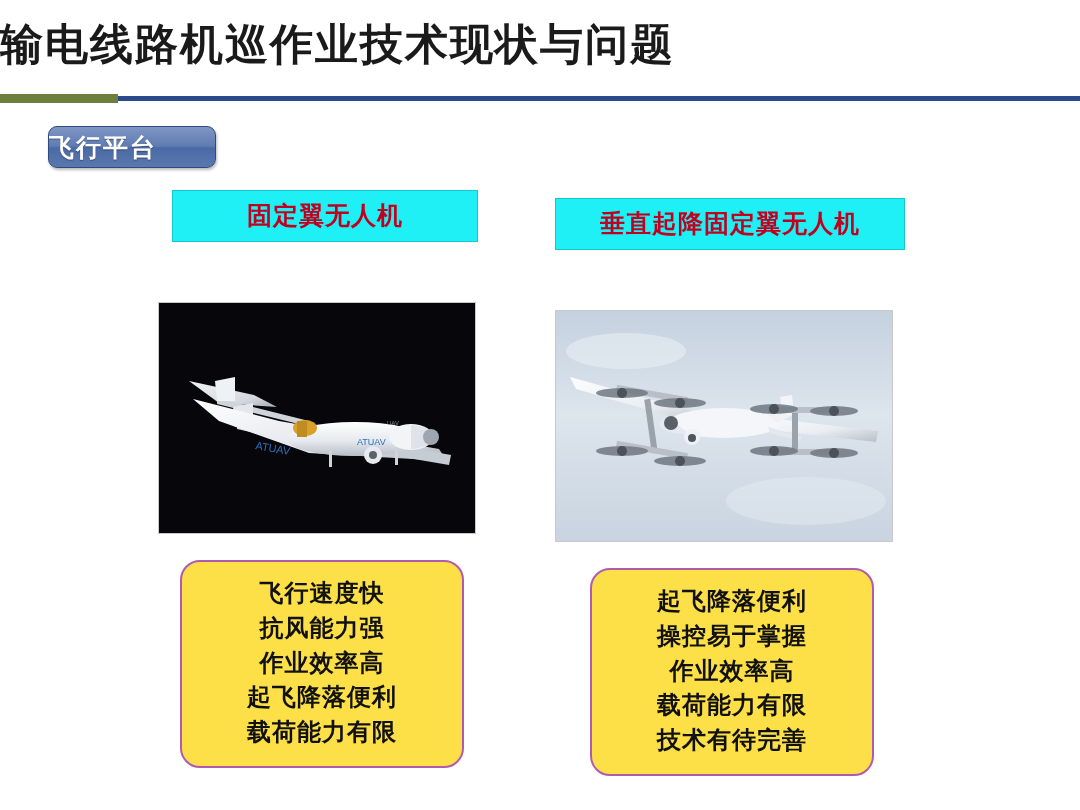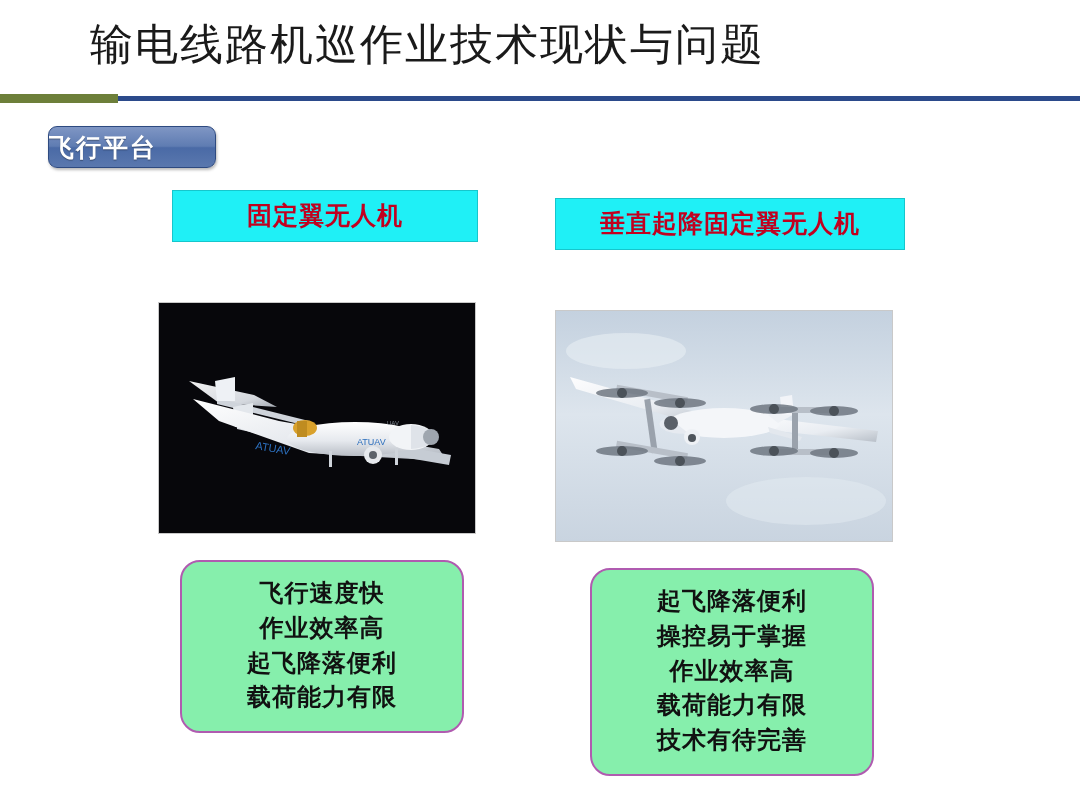--- a/index.html
+++ b/index.html
@@ -21,23 +21,22 @@
     top: 0;
     left: 0;
     width: 1080px;
     height: 104px;
   }
   .header-title {
     position: absolute;
     left: 0;
     top: 16px;
     width: 855px;
-    text-align: center;
     font-size: 43px;
-    font-weight: normal;
+    font-weight: bold;
     color: #1a1a1a;
     letter-spacing: 2px;
     font-family: "DejaVu Sans", "Liberation Sans", sans-serif;
   }
   .header-rule {
     position: absolute;
     top: 96px;
     left: 0;
     width: 1080px;
     height: 5px;
@@ -106,21 +105,21 @@
     overflow: hidden;
   }
   .col-left .photo  { width: 316px; height: 230px; margin-left: 8px; background: #050508; }
   .col-right .photo { width: 336px; height: 230px; margin-left: 10px; background: linear-gradient(to bottom, #ccd7e3 0%, #d8e1ea 55%, #cfd9e2 100%); }
 
   .plane-svg { position: absolute; left: 0; top: 0; }
 
   
   .bullets {
     margin-top: 26px;
-    background: #86efac;
+    background: #fde047;
     border: 2px solid #b05bb0;
     border-radius: 20px;
     padding: 14px 10px 16px 10px;
     text-align: center;
   }
   .col-left .bullets  { width: 260px; margin-left: 30px; }
   .col-right .bullets { width: 260px; margin-left: 45px; }
 
   .bullet-line {
     font-size: 24px;
@@ -191,20 +190,21 @@
       <rect x="236" y="146" width="3" height="16" fill="#cfd4db"></rect>
 
       <text x="96" y="146" font-family="Liberation Sans, sans-serif" font-size="11" fill="#2c6fbd" transform="rotate(10 96 146)">ATUAV</text>
       <text x="198" y="142" font-family="Liberation Sans, sans-serif" font-size="9" fill="#2c6fbd">ATUAV</text>
       <text x="228" y="122" font-family="Liberation Sans, sans-serif" font-size="6" fill="#7d848d">UAV</text>
     </svg>
   </div>
 
   <div class="bullets">
     <div class="bullet-line">飞行速度快</div>
+    <div class="bullet-line">抗风能力强</div>
     <div class="bullet-line">作业效率高</div>
     <div class="bullet-line">起飞降落便利</div>
     <div class="bullet-line">载荷能力有限</div>
   </div>
 </div>
 
 <div class="column col-right">
 
   <div class="card-title">垂直起降固定翼无人机</div>
 

